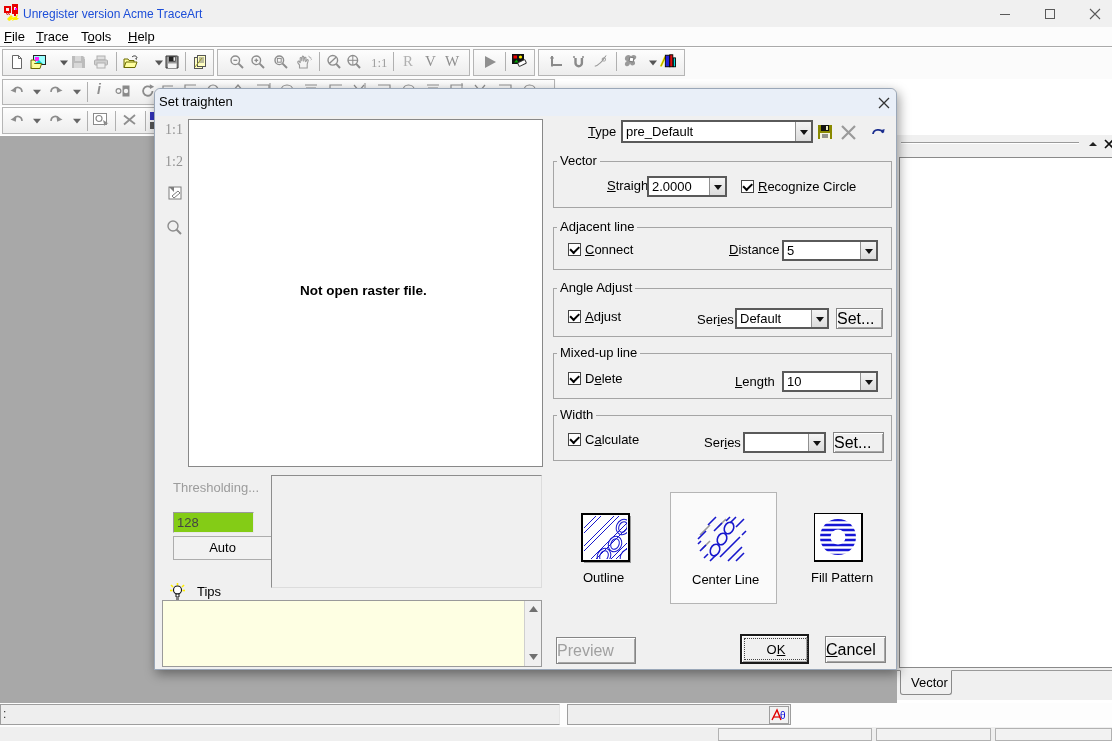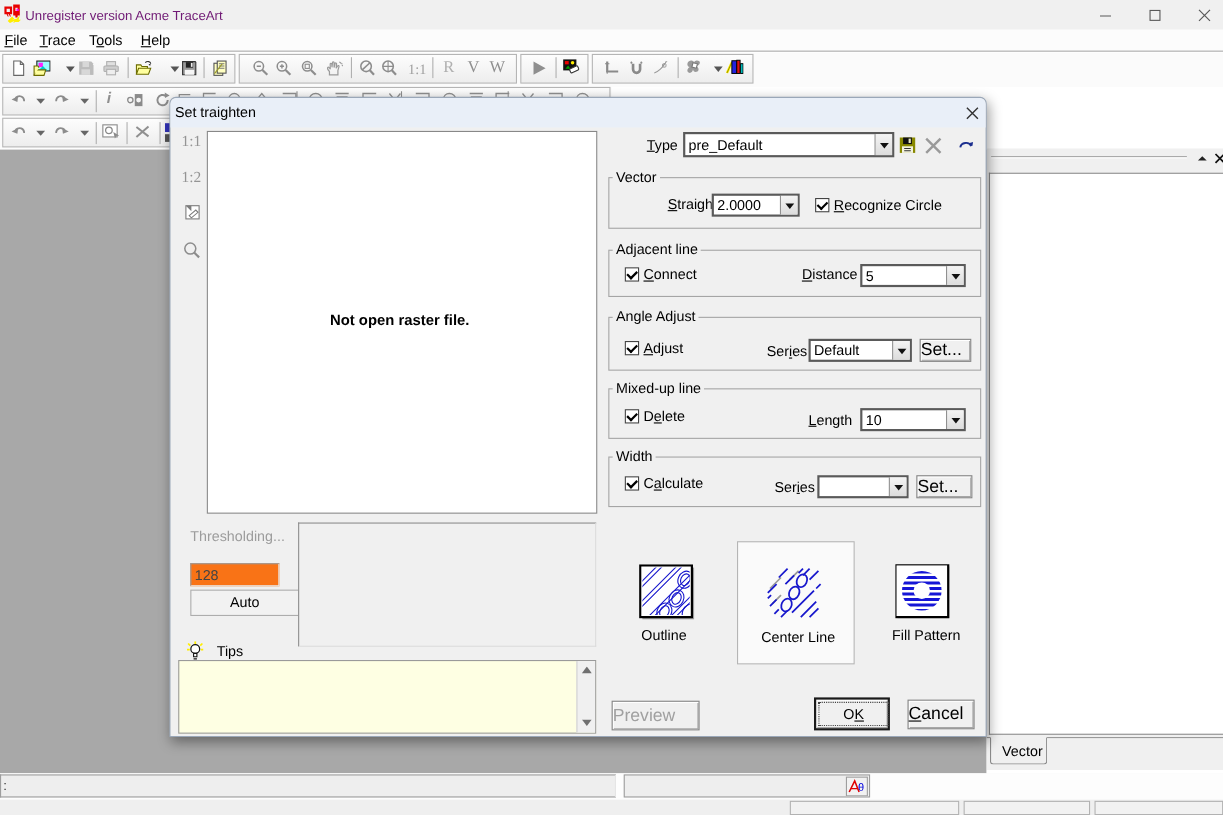--- a/index.html
+++ b/index.html
@@ -22,21 +22,21 @@
 </style></head>
 <body>
 
 <div class="abs" id="titlebar" style="left:0;top:0;width:1112px;height:27px;background:#f0f0f0">
   <svg class="abs" style="left:3px;top:2px" width="20" height="20" viewBox="0 0 20 20">
     <path d="M1 4h7v7h-2l1 2h-1l-1-2h-1l1 2h-1l-1-2h-2z M3 6v3h3v-3z" fill="#e80000"></path>
     <path d="M9 2h6v10h-2v2h-2v-2h-2z M11 5v3h2v-3z" fill="#e80000"></path>
     <rect x="12" y="6" width="2" height="2" fill="#ff00ff"></rect>
     <path d="M4 17l4-4 2 2-2 1 4-1 3-3-1 4h2l-2 2h-3l-2 1 1-2-4 2z" fill="#ffee00"></path>
   </svg>
-  <span class="abs" style="left:23px;top:7px;color:#701a75;font-size:12px">Unregister version Acme TraceArt</span>
+  <span class="abs" style="left:23px;top:7px;color:#1d4ed8;font-size:12px">Unregister version Acme TraceArt</span>
   <svg class="abs" style="left:996px;top:5px" width="18" height="18" viewBox="0 0 18 18">
       <line x1="4" y1="9.5" x2="14" y2="9.5" stroke="#595959" stroke-width="1"></line>
     </svg>
   <svg class="abs" style="left:1041px;top:5px" width="18" height="18" viewBox="0 0 18 18">
       <rect x="4.5" y="4.5" width="9" height="9" fill="none" stroke="#595959" stroke-width="1"></rect>
     </svg>
   <svg class="abs" style="left:1086px;top:5px" width="18" height="18" viewBox="0 0 18 18">
       <path d="M4 4l10 10M14 4L4 14" stroke="#595959" stroke-width="1.1"></path>
     </svg>
 </div>
@@ -400,21 +400,21 @@
     <span class="lbl" style="left:549px;top:319px">Ser<u>i</u>es</span>
     <div class="combo" style="left:588px;top:316px;width:83px;height:21px">
         <span></span>
         <div class="cbtn">
           <div class="tri"></div>
         </div>
       </div>
     <div class="btn" style="left:678px;top:316px;width:51px;height:21px;line-height:19px">Set...</div>
 
     <span class="abs" style="left:18px;top:364px;color:#9c9c9c">Thresholding...</span>
-    <div class="abs" style="left:18px;top:396px;width:81px;height:21px;background:#f97316;border:1px solid #9a9a9a;border-bottom-color:#e8e8e8;border-right-color:#e8e8e8">
+    <div class="abs" style="left:18px;top:396px;width:81px;height:21px;background:#84cc16;border:1px solid #9a9a9a;border-bottom-color:#e8e8e8;border-right-color:#e8e8e8">
         <span class="abs" style="left:3px;top:2px;color:#444">128</span>
       </div>
     <div class="abs" style="left:18px;top:420px;width:99px;height:24px;background:#f2f2f2;border:1px solid #adadad;text-align:center;line-height:22px;color:#000">Auto</div>
 
     <div class="abs" style="left:116px;top:359px;width:271px;height:113px;background:#f0f0f0;border:1px solid #8d8d8d;border-bottom-color:#dcdcdc;border-right-color:#dcdcdc"></div>
 
     <svg class="abs" style="left:15px;top:467px" width="15" height="17" viewBox="0 0 15 17">
       <g stroke="#ffee00" stroke-width="1.6">
           <line x1="7.5" y1="0" x2="7.5" y2="2.5"></line>
           <line x1="1" y1="2" x2="3" y2="4"></line>

